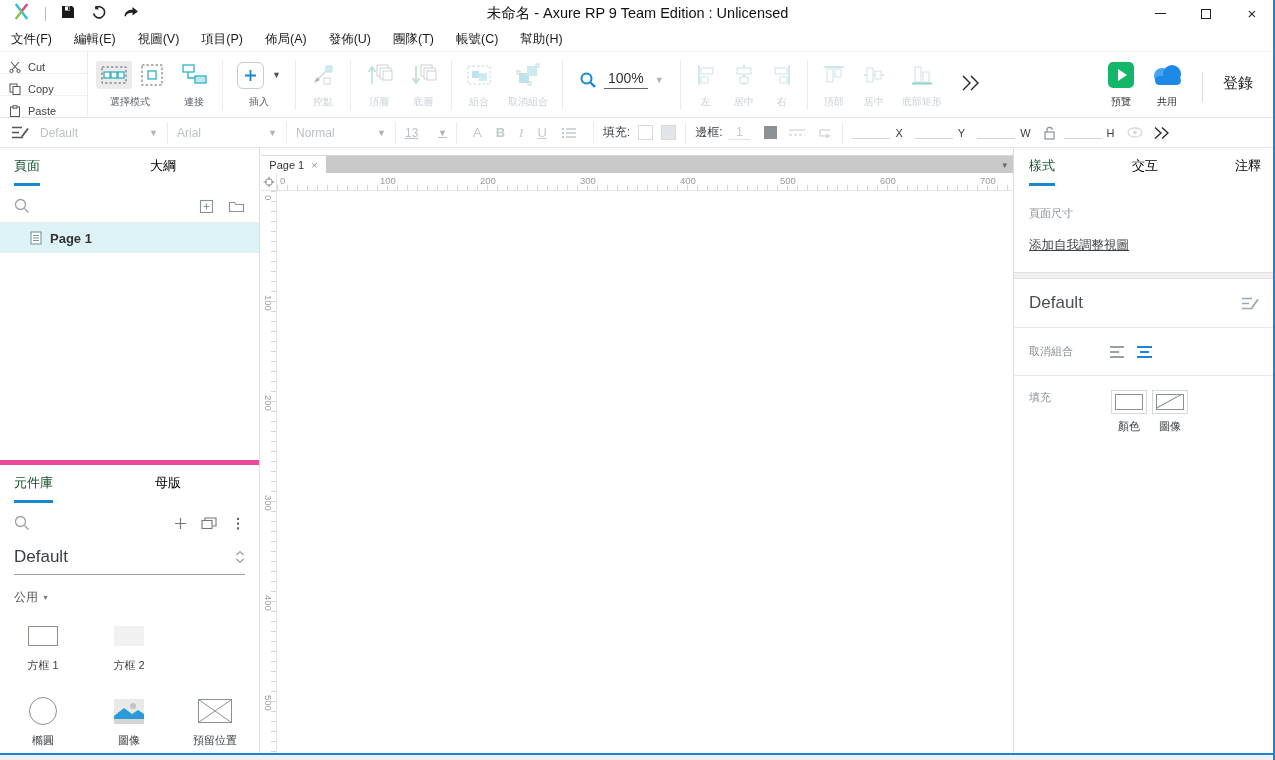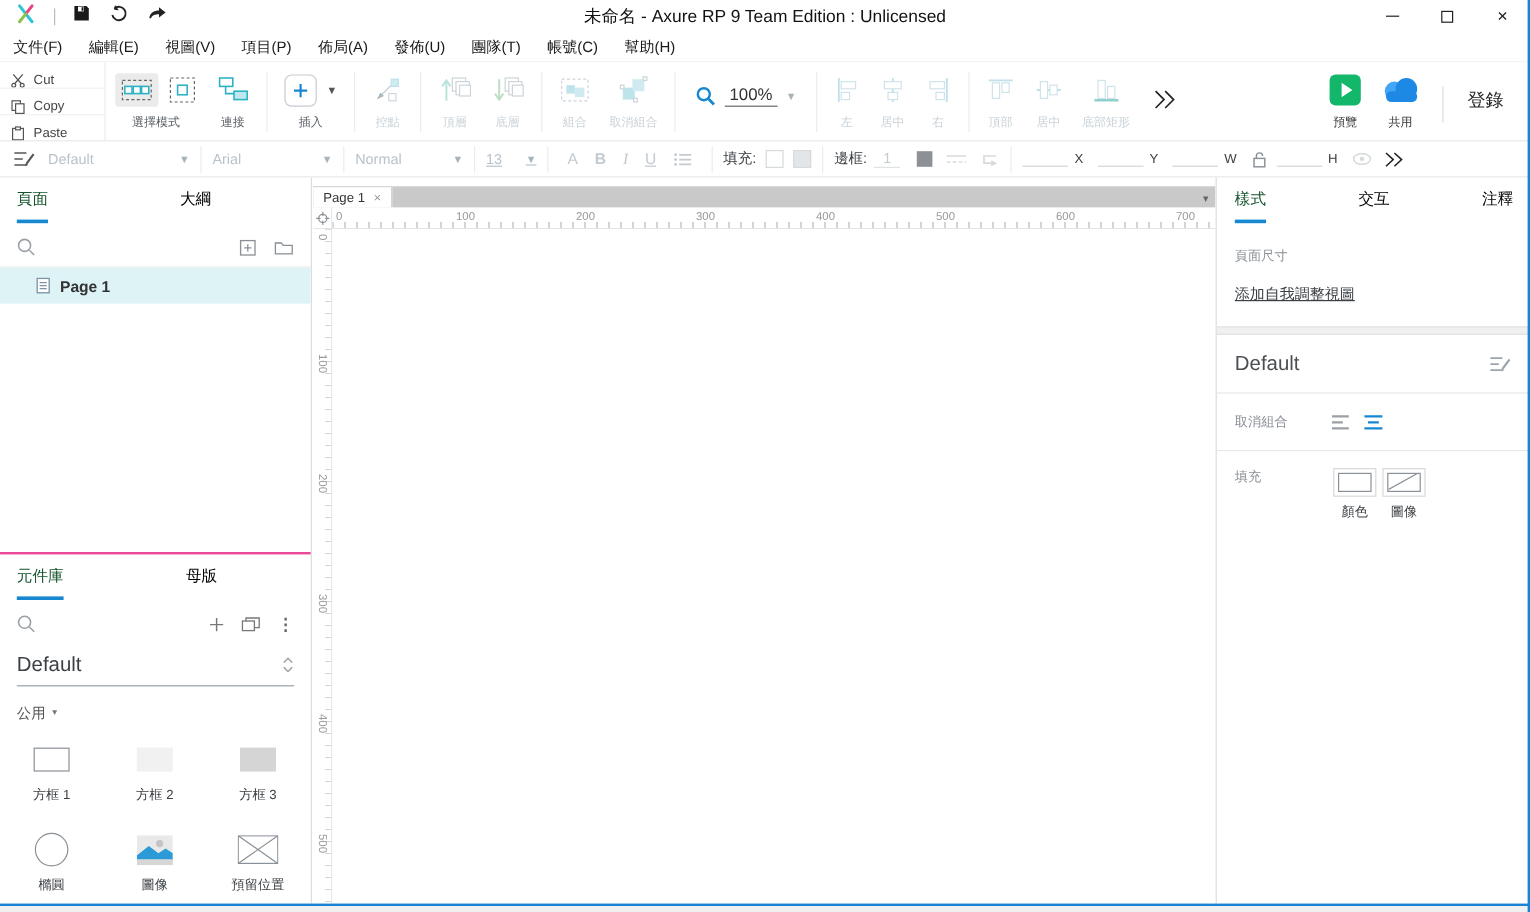--- a/index.html
+++ b/index.html
@@ -72,21 +72,21 @@
   .tab.active { color:#14532d; border-bottom:3px solid #1787d2; }
 
   .searchrow { height:32px; display:flex; align-items:center; padding:0 14px; }
   .srspacer { flex:1; }
   .ricon { margin-left:14px; display:flex; align-items:center; }
   .hdiv { border-bottom:1px solid #ececec; }
 
   .pagerow { height:30px; background:#ddf3f6; display:flex; align-items:center; padding-left:30px; gap:8px; }
   .pagerow .pname { font-size:13px; font-weight:bold; color:#333; }
 
-  .libsection { position:absolute; top:312px; left:0; right:0; bottom:0; border-top:2px solid #ec4899; }
+  .libsection { position:absolute; top:312px; left:0; right:0; bottom:0; border-top:5px solid #ec4899; }
   .defsel { margin:8px 14px 0; border-bottom:1px solid #9aa0a6; padding-bottom:7px; display:flex; align-items:center; justify-content:space-between; }
   .defsel .dtxt { font-size:17px; color:#3a3f44; }
   .secrow { margin:14px 14px 0; font-size:12px; color:#555; display:flex; align-items:center; gap:4px; }
   .secrow .sc { font-size:7px; color:#777; }
   .wgrid { margin-top:10px; }
   .wrow { display:flex; }
   .wcell { width:86px; display:flex; flex-direction:column; align-items:center; }
   .wicon { height:40px; display:flex; align-items:center; justify-content:center; }
   .wlbl { font-size:11px; color:#3c4044; margin-top:2px; }
   .box1 { width:30px; height:20px; background:#fff; border:1px solid #8a9097; }
@@ -587,26 +587,20 @@
                 <span class="box1"></span>
               </span>
             <span class="wlbl">方框 1</span>
           </div>
           <div class="wcell">
             <span class="wicon">
                 <span class="box2"></span>
               </span>
             <span class="wlbl">方框 2</span>
           </div>
-          <div class="wcell">
-            <span class="wicon">
-                <span class="box3"></span>
-              </span>
-            <span class="wlbl">方框 3</span>
-          </div>
         </div>
         <div class="wrow" style="margin-top:18px;">
           <div class="wcell">
             <span class="wicon">
                 <span class="ellipse"></span>
               </span>
             <span class="wlbl">橢圓</span>
           </div>
           <div class="wcell">
             <span class="wicon">

